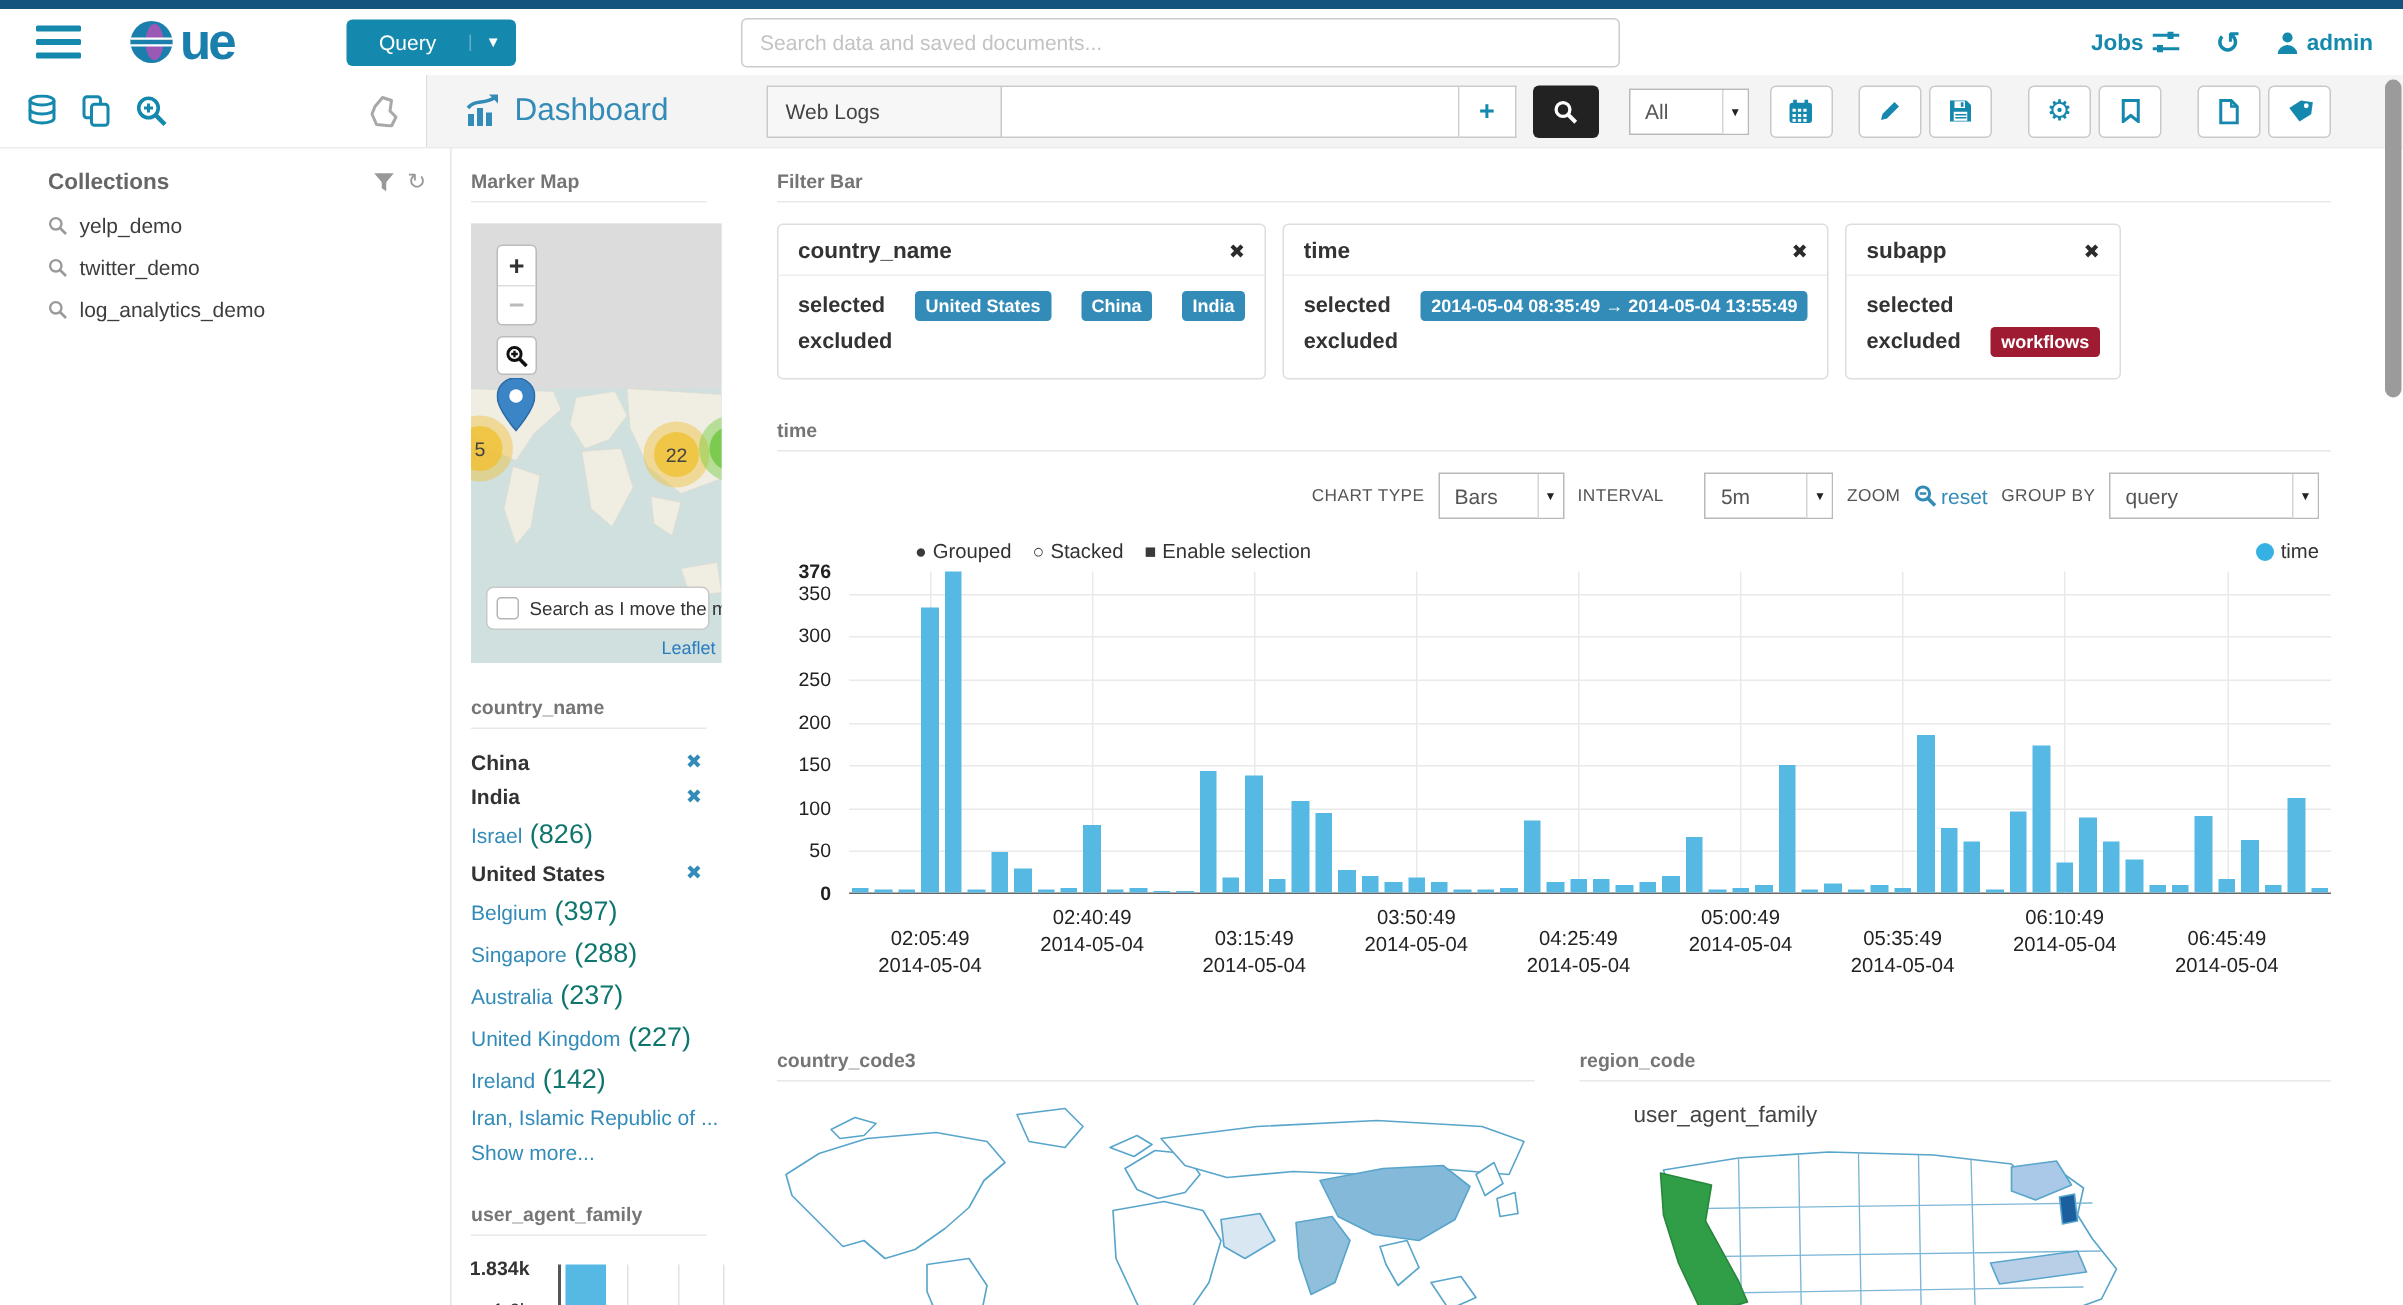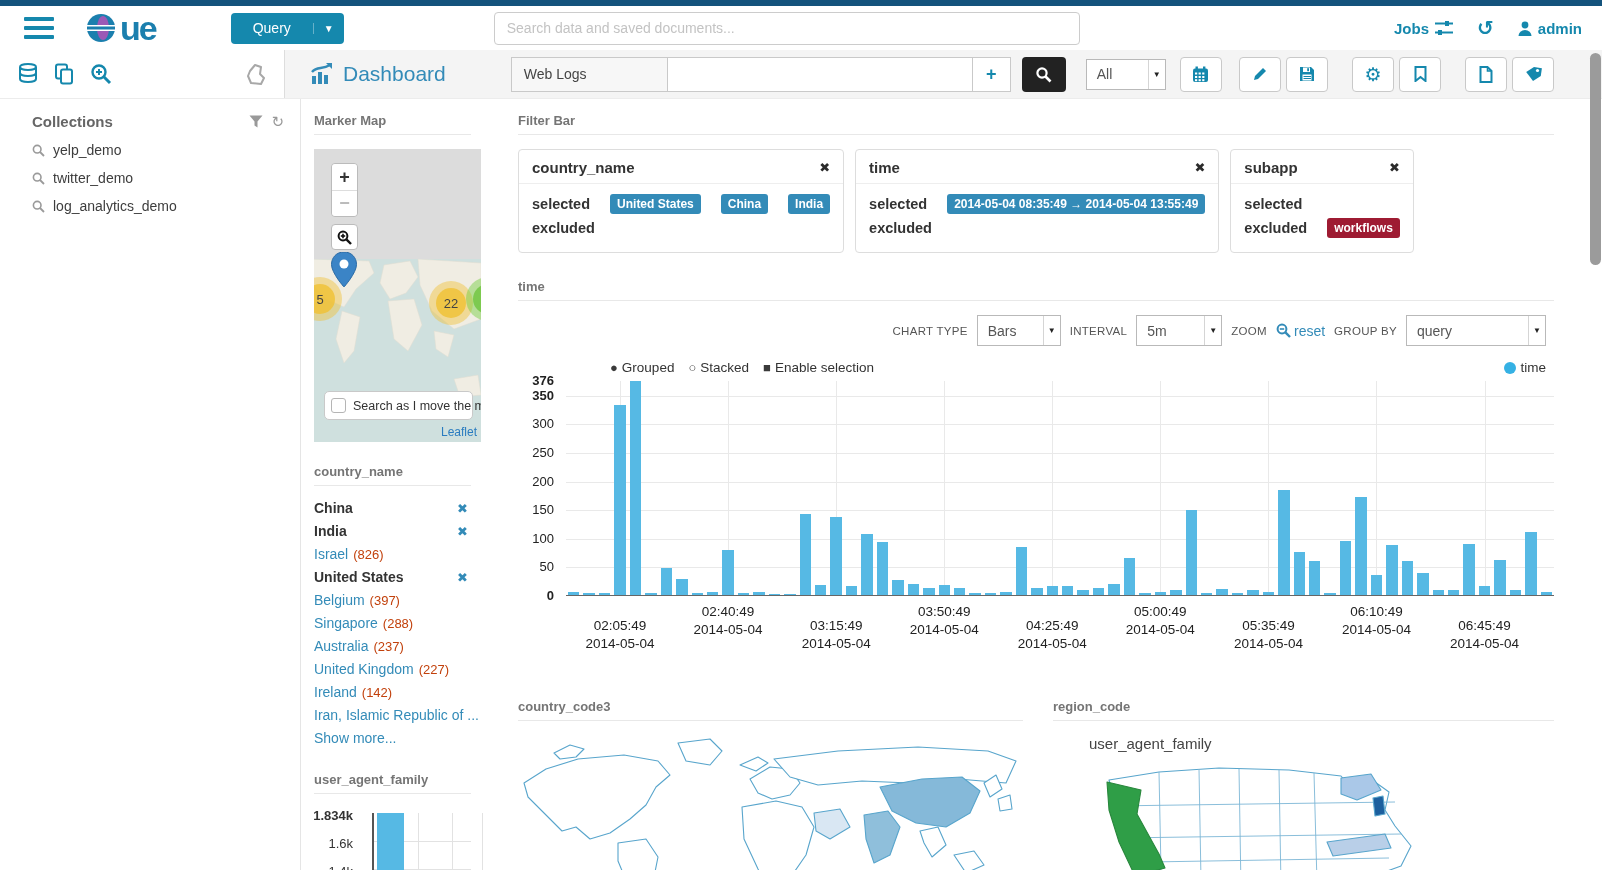--- a/index.html
+++ b/index.html
@@ -84,21 +84,21 @@
     border:1px solid #c9c9c9; border-radius:5px; padding:6px 6px; display:flex; align-items:center; gap:7px;}
   .map-search .cb { width:15px; height:15px; border:1px solid #b5b5b5; border-radius:3px; background:#fff; flex:none;}
   .map-search span { font-size:12.5px; color:#333; white-space:nowrap; }
   .leaflet-attr { position:absolute; right:4px; bottom:3px; font-size:12px; color:#2a7cc0; }
 
   
   .facet-list { margin-bottom:26px; }
   .facet-row { display:flex; align-items:center; font-size:14px; margin-bottom:7px; }
   .facet-row .name { color:#338bb8; cursor:pointer; white-space:nowrap; }
   .facet-row.selected .name { color:#333; font-weight:bold; cursor:default;}
-  .facet-row .cnt { color:#c2410c; margin-left:5px; font-size:13px;}
+  .facet-row .cnt { color:#0f766e; margin-left:5px; font-size:18px;}
   .facet-row .rm { margin-left:auto; color:#338bb8; font-size:13px; cursor:pointer; padding-right:3px;}
   .show-more { color:#338bb8; font-size:14px; cursor:pointer; }
 
   
   .mini-chart { position:relative; height:120px; }
   .mini-ylab { position:absolute; right:118px; width:52px; text-align:right; font-size:13px; color:#333;}
   .mini-ylab.b { font-weight:bold; }
   .mini-plot { position:absolute; left:58px; right:0; top:5px; bottom:0; border-left:2px solid #555;}
   .mini-bar { position:absolute; left:3px; top:0; width:27px; background:#56b9e4; }
   .mini-vgrid { position:absolute; top:0; bottom:0; width:1px; background:#e2e2e2; }
@@ -521,21 +521,21 @@
 
       <div class="sec-head">time</div>
 
       <div class="time-controls">
         <span class="ctl-lab">CHART TYPE</span>
         <div class="sel" style="width:84px; justify-content:space-between;">
           <span class="val">Bars</span>
           <span class="caret-box">▼</span>
         </div>
         <span class="ctl-lab">INTERVAL</span>
-        <div class="sel" style="width:86px; justify-content:space-between;">
+        <div class="sel" style="width:86px; justify-content:space-between;margin-left:18px;">
           <span class="val">5m</span>
           <span class="caret-box">▼</span>
         </div>
         <span class="ctl-lab">ZOOM</span>
         <span class="reset-link">
           <svg width="15" height="15" viewBox="0 0 15 15">
             <circle cx="6" cy="6" r="4.4" fill="none" stroke="#338bb8" stroke-width="2"></circle>
             <line x1="9.4" y1="9.4" x2="14" y2="14" stroke="#338bb8" stroke-width="2.4"></line>
             <line x1="3.8" y1="6" x2="8.2" y2="6" stroke="#338bb8" stroke-width="1.6"></line>
           </svg>
@@ -563,21 +563,21 @@
         </span>
         <span class="legend-time">
           <span class="dot"></span>
           <span>time</span>
         </span>
       </div>
 
       <div class="chart-wrap">
         <div class="y-gutter" id="y-gutter">
             <span class="y-lab b" style="top: -8px;">376</span>
-            <span class="y-lab" style="top: 6.86702px; font-weight: bold;">350</span>
+            <span class="y-lab" style="top: 6.86702px;">350</span>
             <span class="y-lab" style="top: 35.4574px;">300</span>
             <span class="y-lab" style="top: 64.0479px;">250</span>
             <span class="y-lab" style="top: 92.6383px;">200</span>
             <span class="y-lab" style="top: 121.229px;">150</span>
             <span class="y-lab" style="top: 149.819px;">100</span>
             <span class="y-lab" style="top: 178.41px;">50</span>
             <span class="y-lab b" style="top: 207px;">0</span>
           </div>
         <div class="plot" id="time-plot">
             <div class="hgrid" style="top: 14.867px;"></div>

